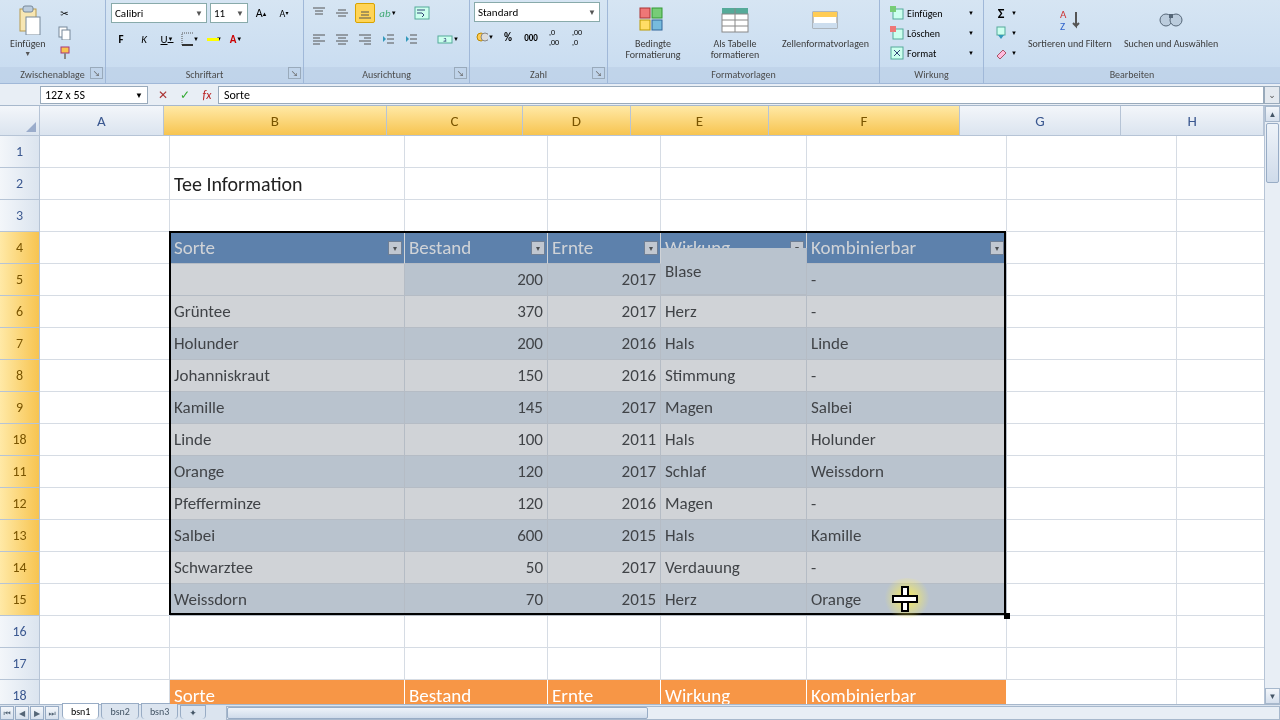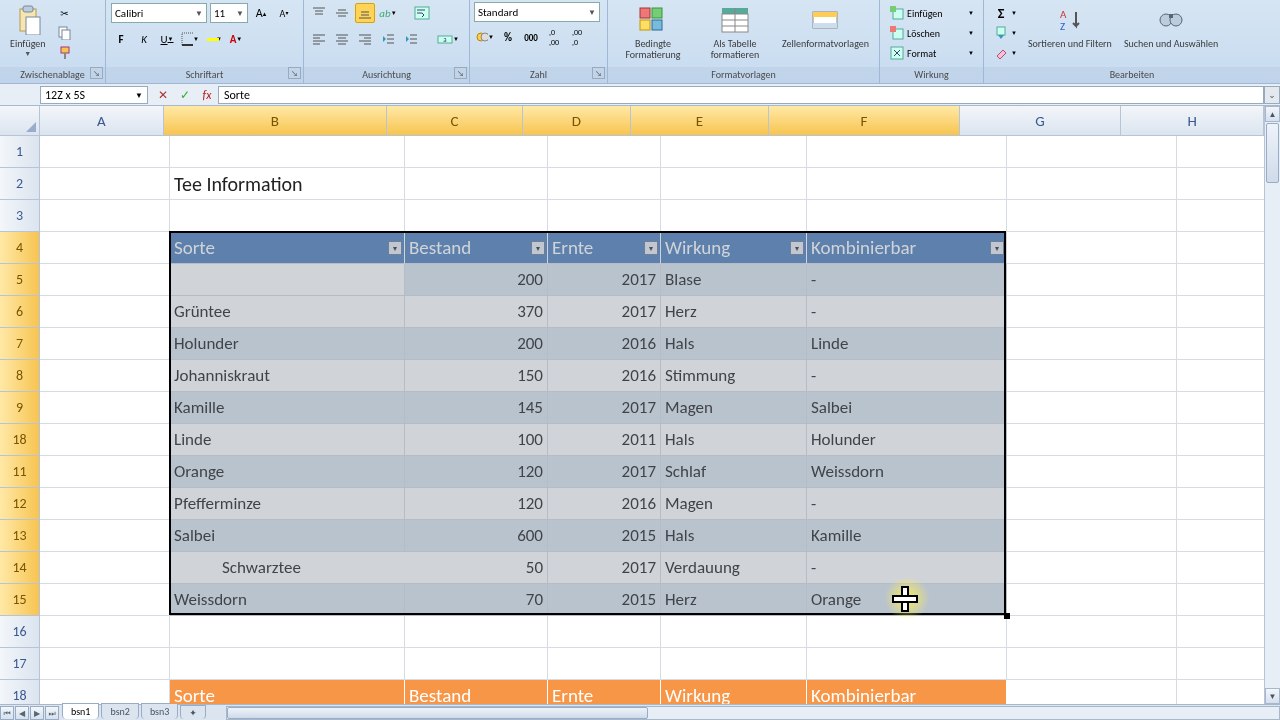--- a/index.html
+++ b/index.html
@@ -617,21 +617,21 @@
       <div class="cell thdr" style="left: 621px; top: 96px; width: 146px; height: 32px; z-index: 2;">
         <span>Wirkung</span>
         <span class="filt">▾</span>
       </div>
       <div class="cell thdr" style="left: 767px; top: 96px; width: 200px; height: 32px; z-index: 2;">
         <span>Kombinierbar</span>
         <span class="filt">▾</span>
       </div>
       <div class="cell teven num" style="left: 365px; top: 128px; width: 143px; height: 32px; z-index: 2;">200</div>
       <div class="cell teven num" style="left: 508px; top: 128px; width: 113px; height: 32px; z-index: 2;">2017</div>
-      <div class="cell teven" style="left: 621px; top: 128px; width: 146px; height: 32px; z-index: 2; text-align: center;">Blase</div>
+      <div class="cell teven" style="left: 621px; top: 112px; width: 146px; height: 47px; z-index: 2; text-align: center;">Blase</div>
       <div class="cell teven" style="left: 767px; top: 128px; width: 200px; height: 32px; z-index: 2;">-</div>
       <div class="cell todd" style="left: 130px; top: 160px; width: 235px; height: 32px; z-index: 2;">Grüntee</div>
       <div class="cell todd num" style="left: 365px; top: 160px; width: 143px; height: 32px; z-index: 2;">370</div>
       <div class="cell todd num" style="left: 508px; top: 160px; width: 113px; height: 32px; z-index: 2;">2017</div>
       <div class="cell todd" style="left: 621px; top: 160px; width: 146px; height: 32px; z-index: 2;">Herz</div>
       <div class="cell todd" style="left: 767px; top: 160px; width: 200px; height: 32px; z-index: 2;">-</div>
       <div class="cell teven" style="left: 130px; top: 192px; width: 235px; height: 32px; z-index: 2;">Holunder</div>
       <div class="cell teven num" style="left: 365px; top: 192px; width: 143px; height: 32px; z-index: 2;">200</div>
       <div class="cell teven num" style="left: 508px; top: 192px; width: 113px; height: 32px; z-index: 2;">2016</div>
       <div class="cell teven" style="left: 621px; top: 192px; width: 146px; height: 32px; z-index: 2;">Hals</div>
@@ -659,21 +659,21 @@
       <div class="cell todd" style="left: 130px; top: 352px; width: 235px; height: 32px; z-index: 2;">Pfefferminze</div>
       <div class="cell todd num" style="left: 365px; top: 352px; width: 143px; height: 32px; z-index: 2;">120</div>
       <div class="cell todd num" style="left: 508px; top: 352px; width: 113px; height: 32px; z-index: 2;">2016</div>
       <div class="cell todd" style="left: 621px; top: 352px; width: 146px; height: 32px; z-index: 2;">Magen</div>
       <div class="cell todd" style="left: 767px; top: 352px; width: 200px; height: 32px; z-index: 2;">-</div>
       <div class="cell teven" style="left: 130px; top: 384px; width: 235px; height: 32px; z-index: 2;">Salbei</div>
       <div class="cell teven num" style="left: 365px; top: 384px; width: 143px; height: 32px; z-index: 2;">600</div>
       <div class="cell teven num" style="left: 508px; top: 384px; width: 113px; height: 32px; z-index: 2;">2015</div>
       <div class="cell teven" style="left: 621px; top: 384px; width: 146px; height: 32px; z-index: 2;">Hals</div>
       <div class="cell teven" style="left: 767px; top: 384px; width: 200px; height: 32px; z-index: 2;">Kamille</div>
-      <div class="cell todd" style="left: 130px; top: 416px; width: 235px; height: 32px; z-index: 2; margin-left: 48px;">Schwarztee</div>
+      <div class="cell todd" style="left: 130px; top: 416px; width: 235px; height: 32px; z-index: 2;">Schwarztee</div>
       <div class="cell todd num" style="left: 365px; top: 416px; width: 143px; height: 32px; z-index: 2;">50</div>
       <div class="cell todd num" style="left: 508px; top: 416px; width: 113px; height: 32px; z-index: 2;">2017</div>
       <div class="cell todd" style="left: 621px; top: 416px; width: 146px; height: 32px; z-index: 2;">Verdauung</div>
       <div class="cell todd" style="left: 767px; top: 416px; width: 200px; height: 32px; z-index: 2;">-</div>
       <div class="cell teven" style="left: 130px; top: 448px; width: 235px; height: 32px; z-index: 2;">Weissdorn</div>
       <div class="cell teven num" style="left: 365px; top: 448px; width: 143px; height: 32px; z-index: 2;">70</div>
       <div class="cell teven num" style="left: 508px; top: 448px; width: 113px; height: 32px; z-index: 2;">2015</div>
       <div class="cell teven" style="left: 621px; top: 448px; width: 146px; height: 32px; z-index: 2;">Herz</div>
       <div class="cell teven" style="left: 767px; top: 448px; width: 200px; height: 32px; z-index: 2;">Orange</div>
       <div class="cell thdr2" style="left: 130px; top: 544px; width: 235px; height: 32px; z-index: 2;">Sorte</div>

